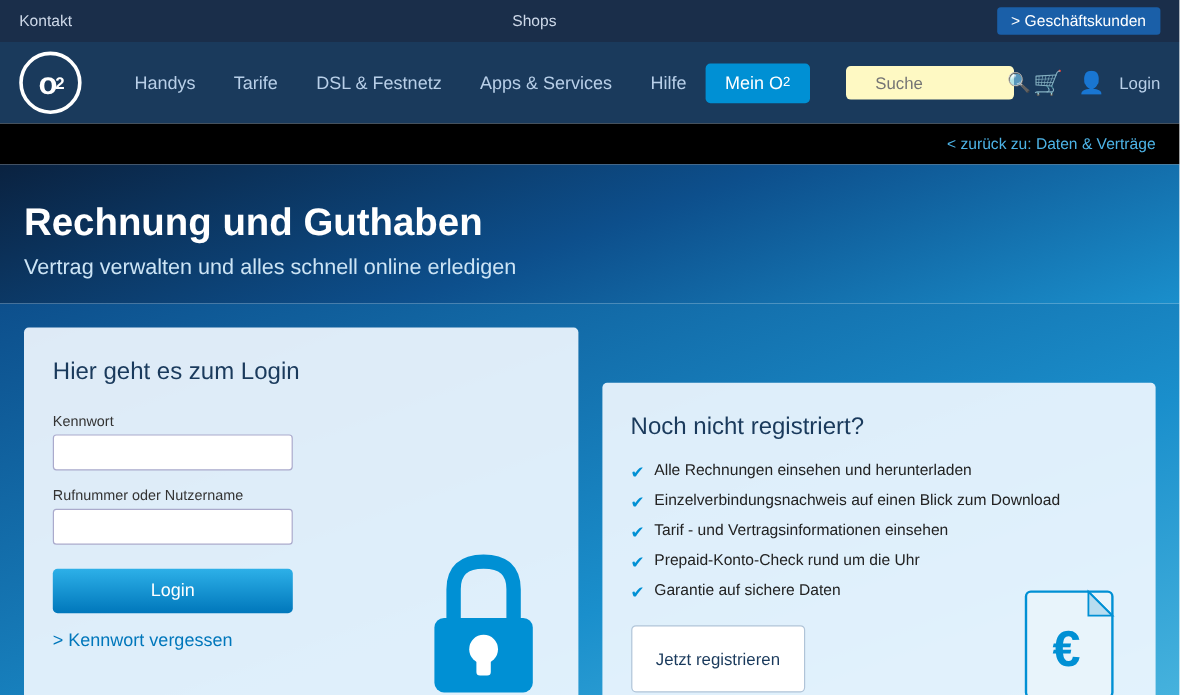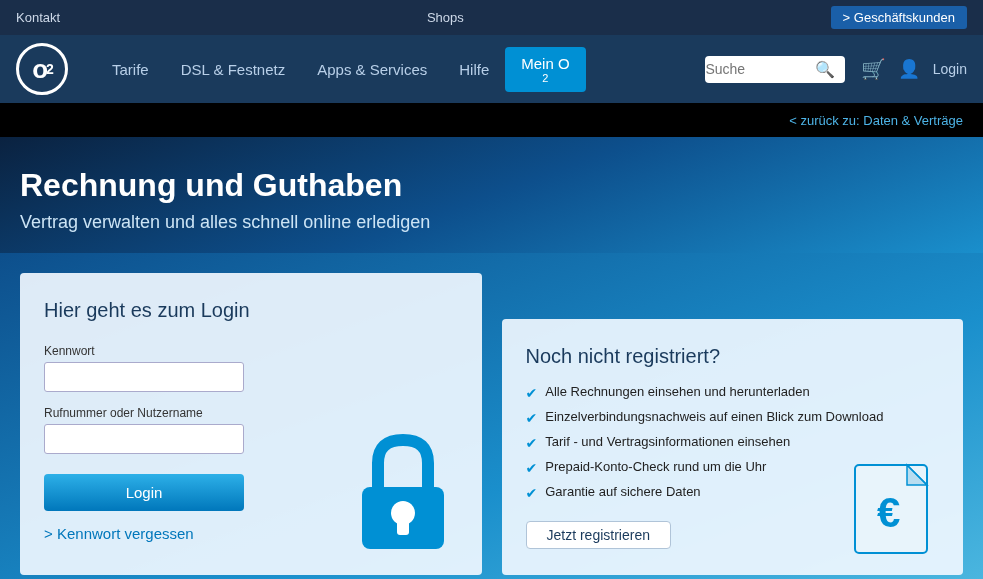--- a/index.html
+++ b/index.html
@@ -68,34 +68,33 @@
       height: 68px;
       display: flex;
       align-items: center;
     }
     .nav-links .active-btn {
       background: #0090d4;
       color: #fff;
       border-radius: 4px;
       padding: 8px 16px;
       height: auto;
-      flex-direction: column;
     }
     .nav-links .active-btn .sub2 { font-size: 11px; vertical-align: super; }
     .nav-right {
       display: flex;
       align-items: center;
       gap: 16px;
     }
     .search-box {
-      background: #ffffff;
-      border-radius: 4px;
-      display: flex;
-      align-items: center;
-      padding: 4px 0;
+      background: #fef9c3;
+      border-radius: 4px;
+      display: flex;
+      align-items: center;
+      padding: 4px 24px;
       width: 140px;
     }
     .search-box input {
       border: none;
       outline: none;
       font-size: 14px;
       width: 110px;
       background: transparent;
     }
     .search-icon {
@@ -244,21 +243,21 @@
       color: #0090d4;
       font-size: 14px;
       margin-top: 1px;
       flex-shrink: 0;
     }
     .register-btn {
       background: #fff;
       color: #1a3a5c;
       border: 1px solid #b0c4d8;
       border-radius: 4px;
-      padding: 5px 20px;
+      padding: 19px 20px;
       font-size: 14px;
       cursor: pointer;
     }
 
     
     .euro-illustration {
       position: absolute;
       right: 16px;
       bottom: 10px;
       width: 100px;
@@ -275,20 +274,21 @@
 </div>
 
 <nav>
   <div class="logo">
     <div class="logo-circle">
       <span style="font-size:26px;font-weight:bold;">o</span>
         <span style="font-size:14px;vertical-align:super;">2</span>
     </div>
   </div>
   <div class="nav-links">
+    <a>Handys</a>
     <a>Tarife</a>
     <a>DSL &amp; Festnetz</a>
     <a>Apps &amp; Services</a>
     <a>Hilfe</a>
     <a class="active-btn">
       <span>Mein O</span>
         <span class="sub2">2</span>
     </a>
   </div>
   <div class="nav-right">

